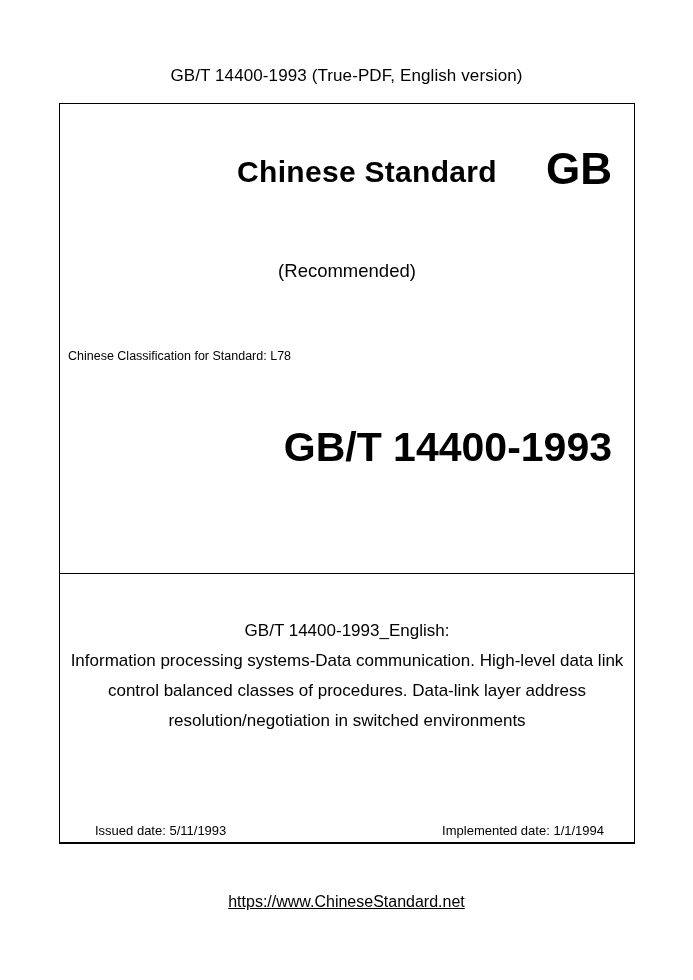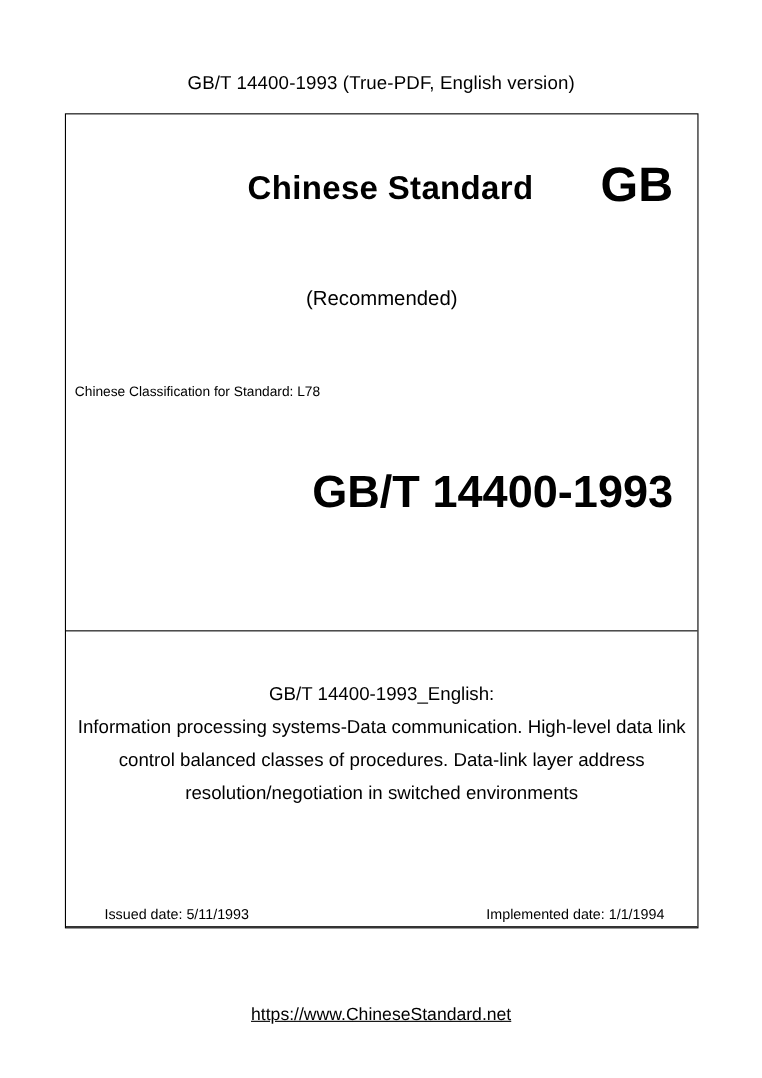--- a/index.html
+++ b/index.html
@@ -54,21 +54,21 @@
     top: 40px;
     right: 22px;
     font-size: 44px;
     font-weight: bold;
     letter-spacing: 0px;
   }
 
   .title-main {
     position: absolute;
     top: 51px;
-    left: 4px;
+    left: 16px;
     width: 100%;
     text-align: center;
     font-size: 30px;
     font-weight: bold;
     letter-spacing: 0.3px;
     padding-left: 8px;
     box-sizing: border-box;
   }
 
   .nat-std {
@@ -147,21 +147,20 @@
     font-size: 13.5px;
   }
 
   .footer-link {
     position: absolute;
     top: 893px;
     left: 0;
     width: 693px;
     text-align: center;
     font-size: 16px;
-    margin-top: 21px;
   }
   .footer-link a {
     color: #000;
     text-decoration: underline;
   }
 </style>
 </head>
 <body>
 
 <div class="page">

